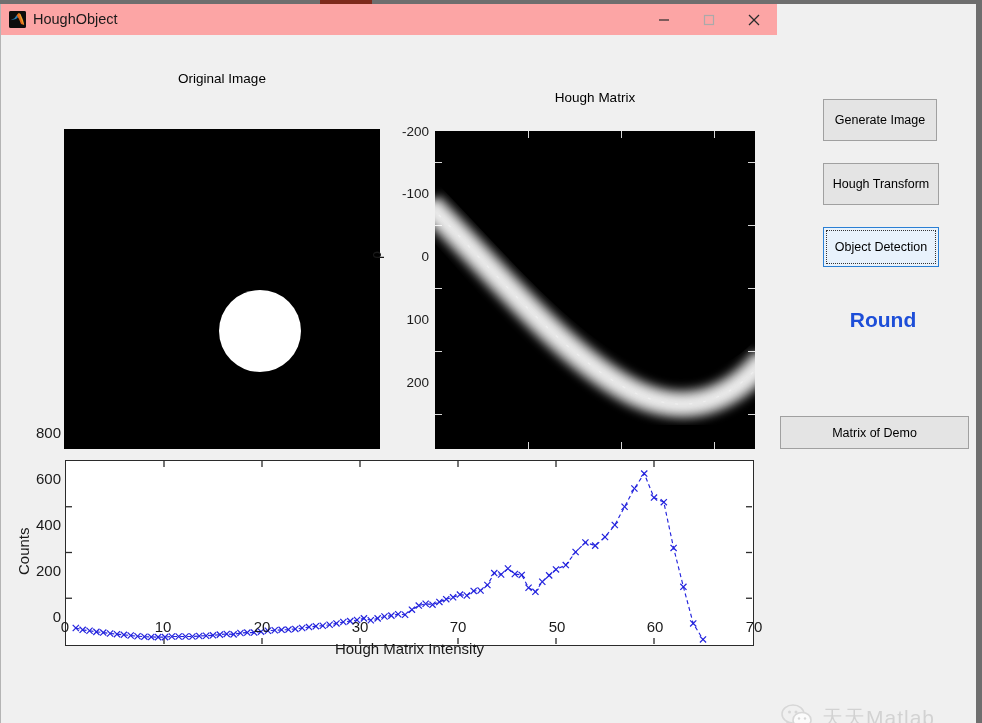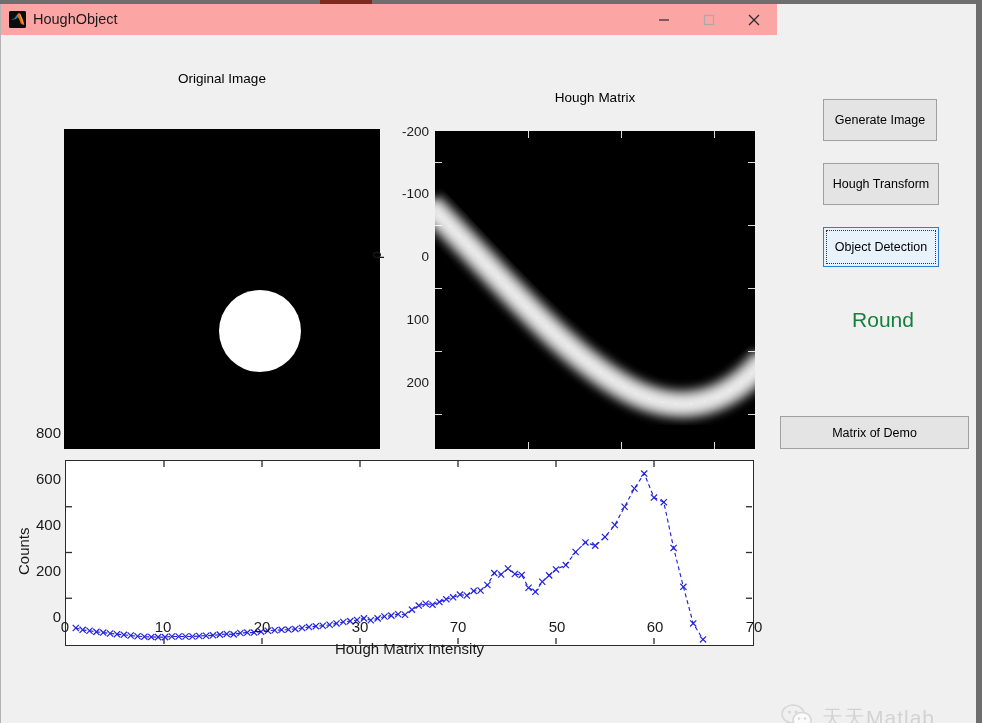--- a/index.html
+++ b/index.html
@@ -62,21 +62,21 @@
   .xtitle{position:absolute;font-size:15px;color:#1a1a1a;text-align:center;}
 
   
   .btn{position:absolute;background:#e4e4e4;border:1px solid #a0a0a0;
        font-size:12.5px;color:#000;display:flex;align-items:center;justify-content:center;
        font-family:"Liberation Sans",sans-serif;cursor:default;box-sizing:border-box;}
   .btn.focused{background:#e8f2fc;border:1px solid #2a7fd4;}
   .btn.focused .inner{position:absolute;left:2px;top:2px;right:2px;bottom:2px;
        border:1px dotted #333;box-sizing:border-box;pointer-events:none;}
 
-  .roundlbl{position:absolute;font-size:21px;font-weight:normal;color:#15803d;text-align:center;}
+  .roundlbl{position:absolute;font-size:21px;font-weight:bold;color:#1d4ed8;text-align:center;}
 
   
   .wm{position:absolute;left:780px;top:660px;width:190px;height:46px;
       display:flex;align-items:center;gap:7px;opacity:.75;}
   .wm .wmtext{font-size:21px;color:#c9c9c9;font-family:"Liberation Sans",sans-serif;letter-spacing:1px;}
 </style>
 </head>
 <body>
 
 <div id="root">

